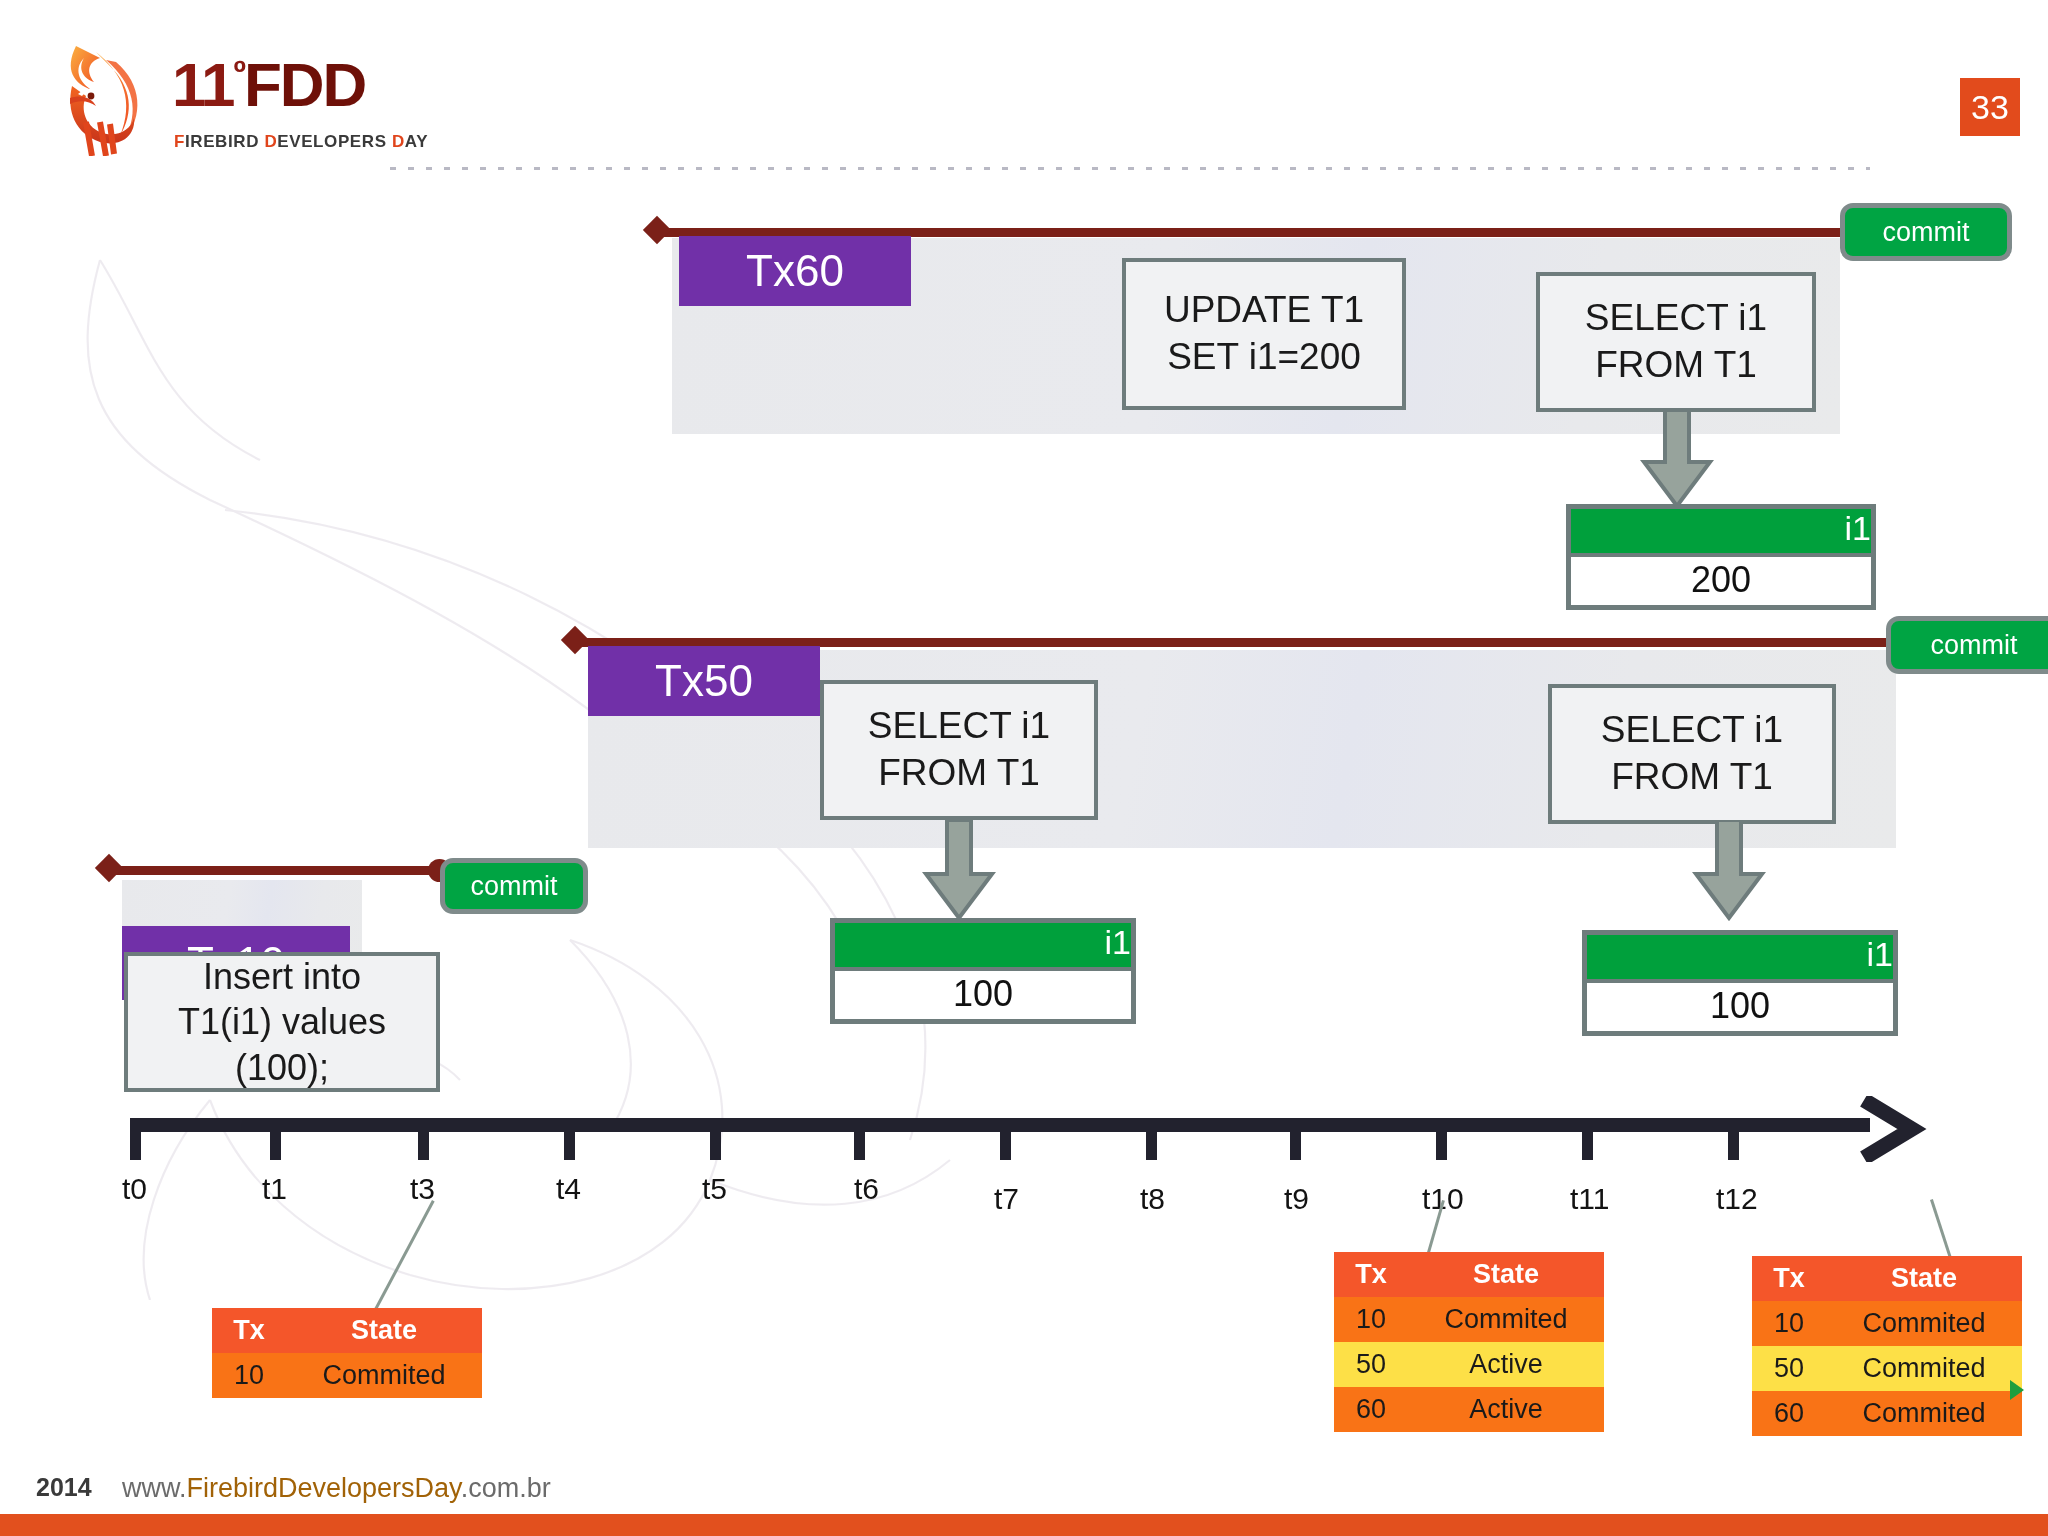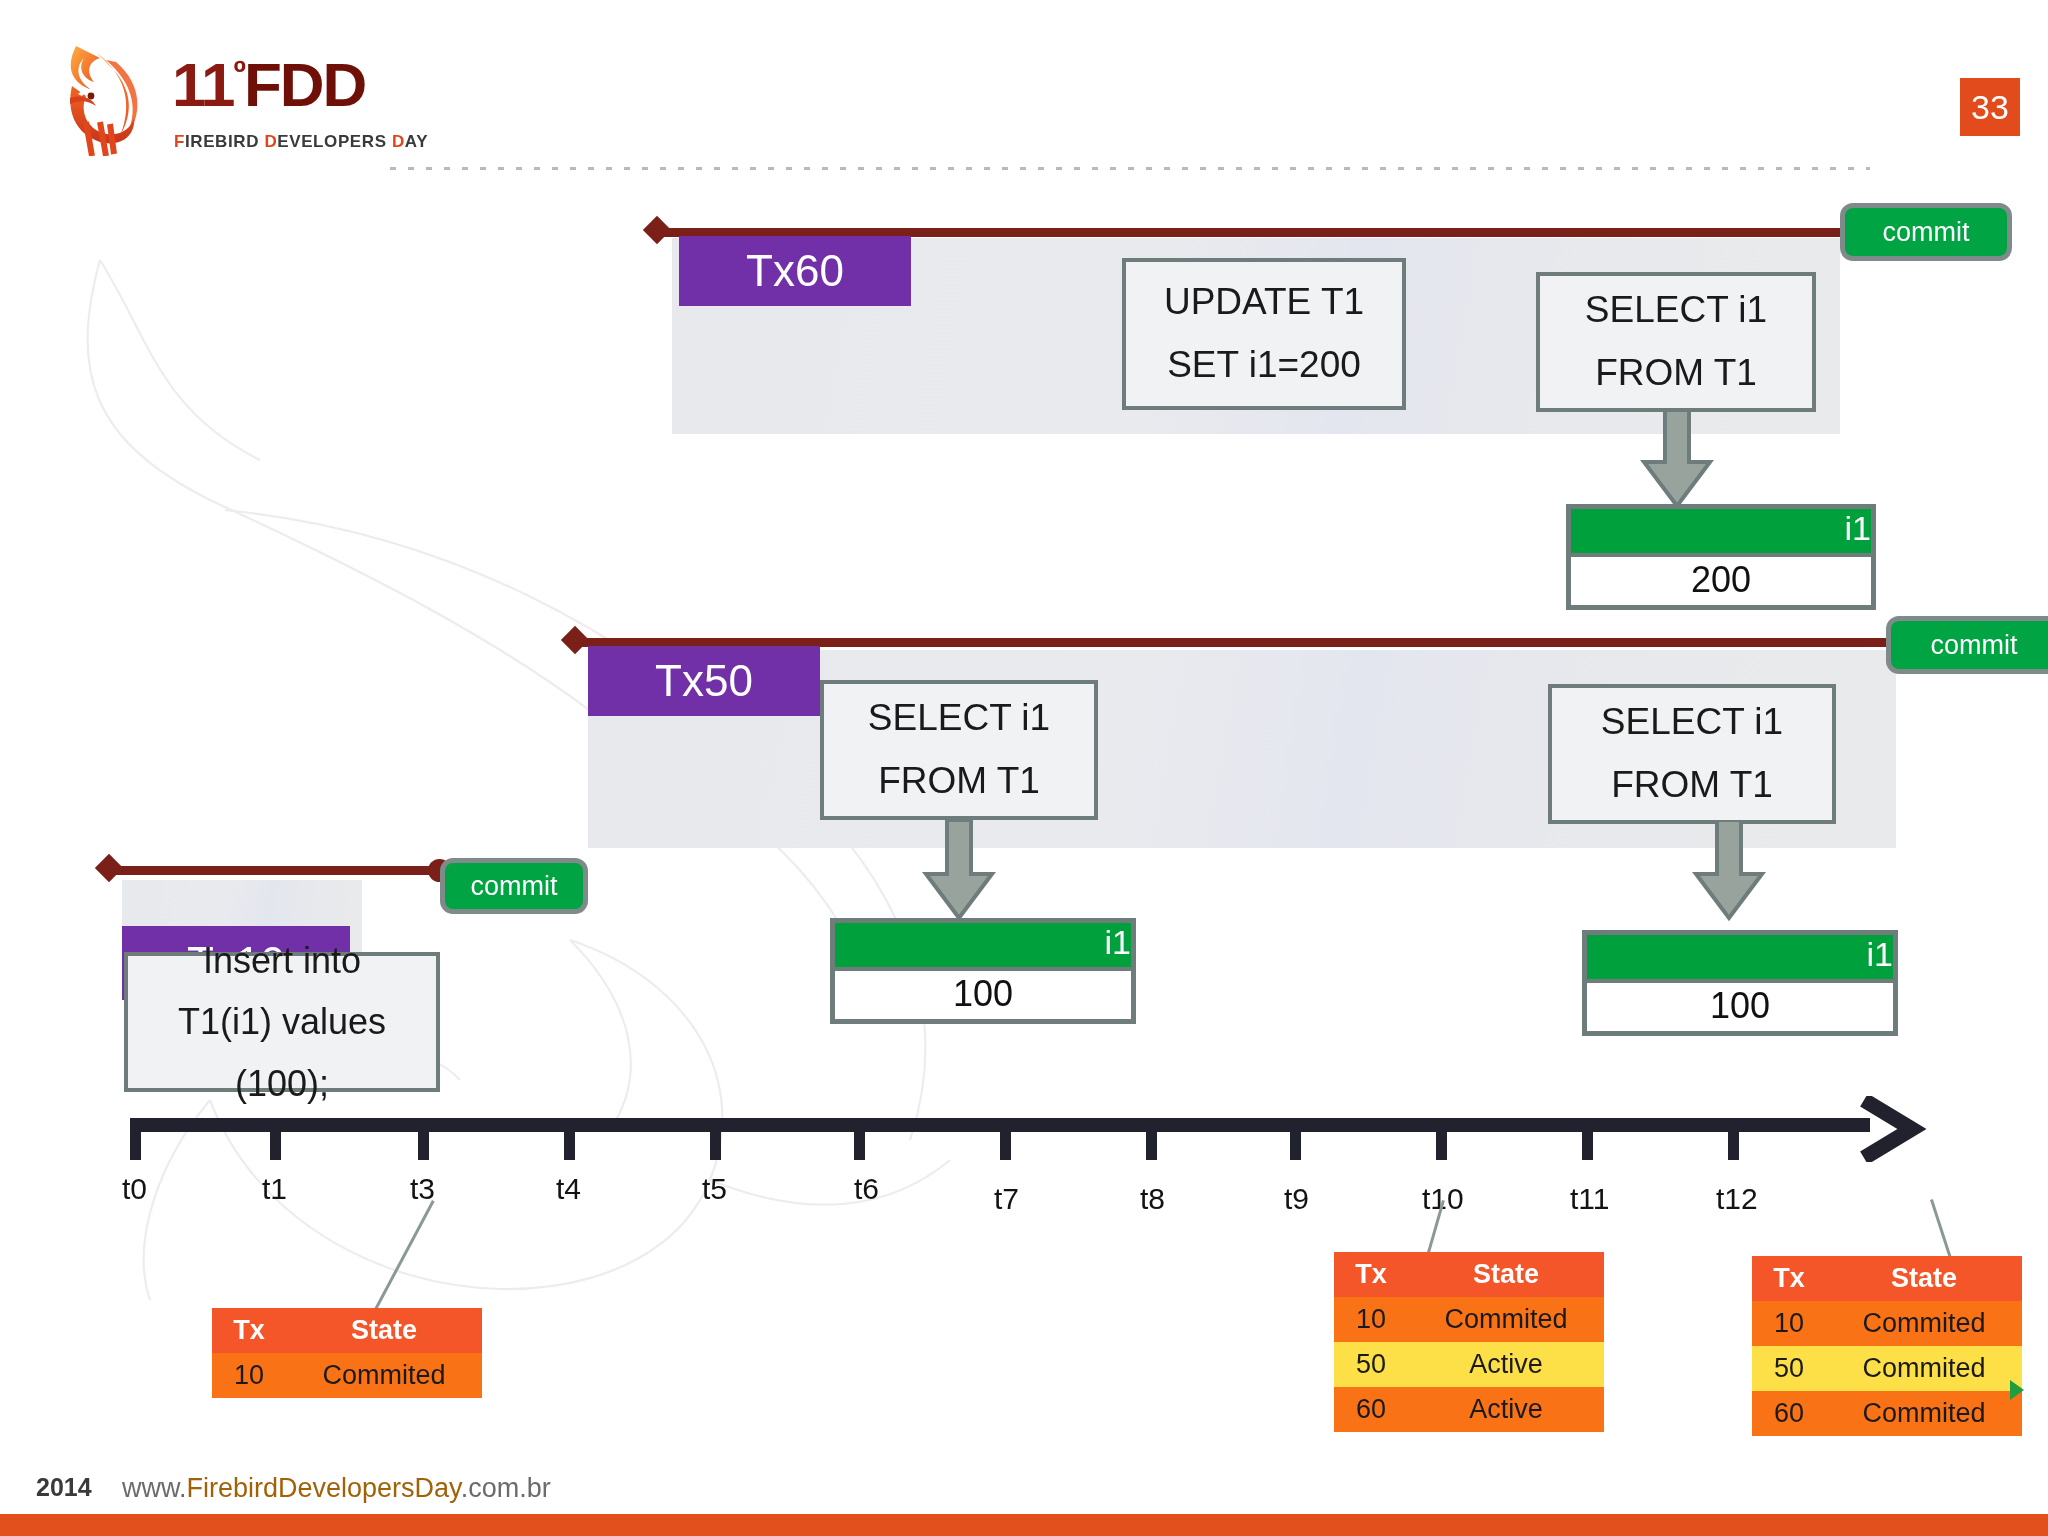--- a/index.html
+++ b/index.html
@@ -104,21 +104,20 @@
   
   .stmt {
     position: absolute;
     background: #f1f2f3;
     border: 4px solid #6E7C7C;
     color: #1a1a1a;
     display: flex; flex-direction: column;
     align-items: center; justify-content: center;
     font-size: 37px; line-height: 1.26;
     text-align: center;
-    gap: 16px;
   }
   .stmt.small { font-size: 36px; }
 
   
   .down-arrow { position: absolute; }
 
   
   .result {
     position: absolute;
     border: 5px solid #6E7C7C;

